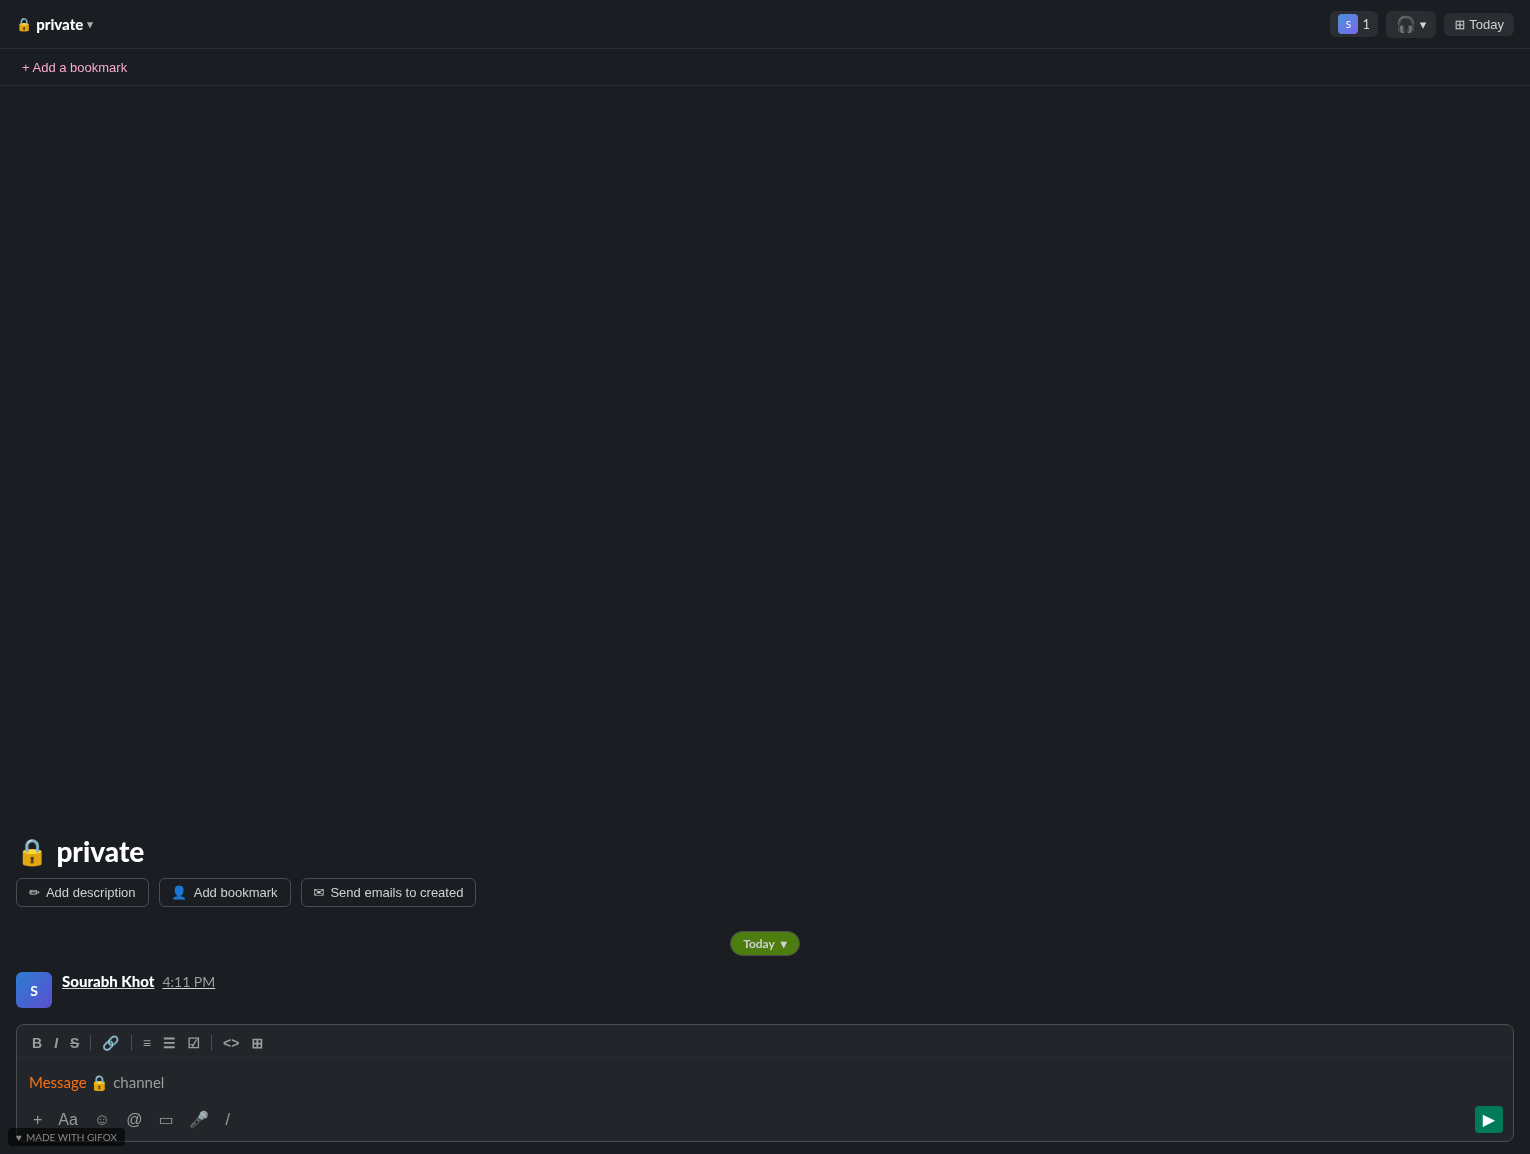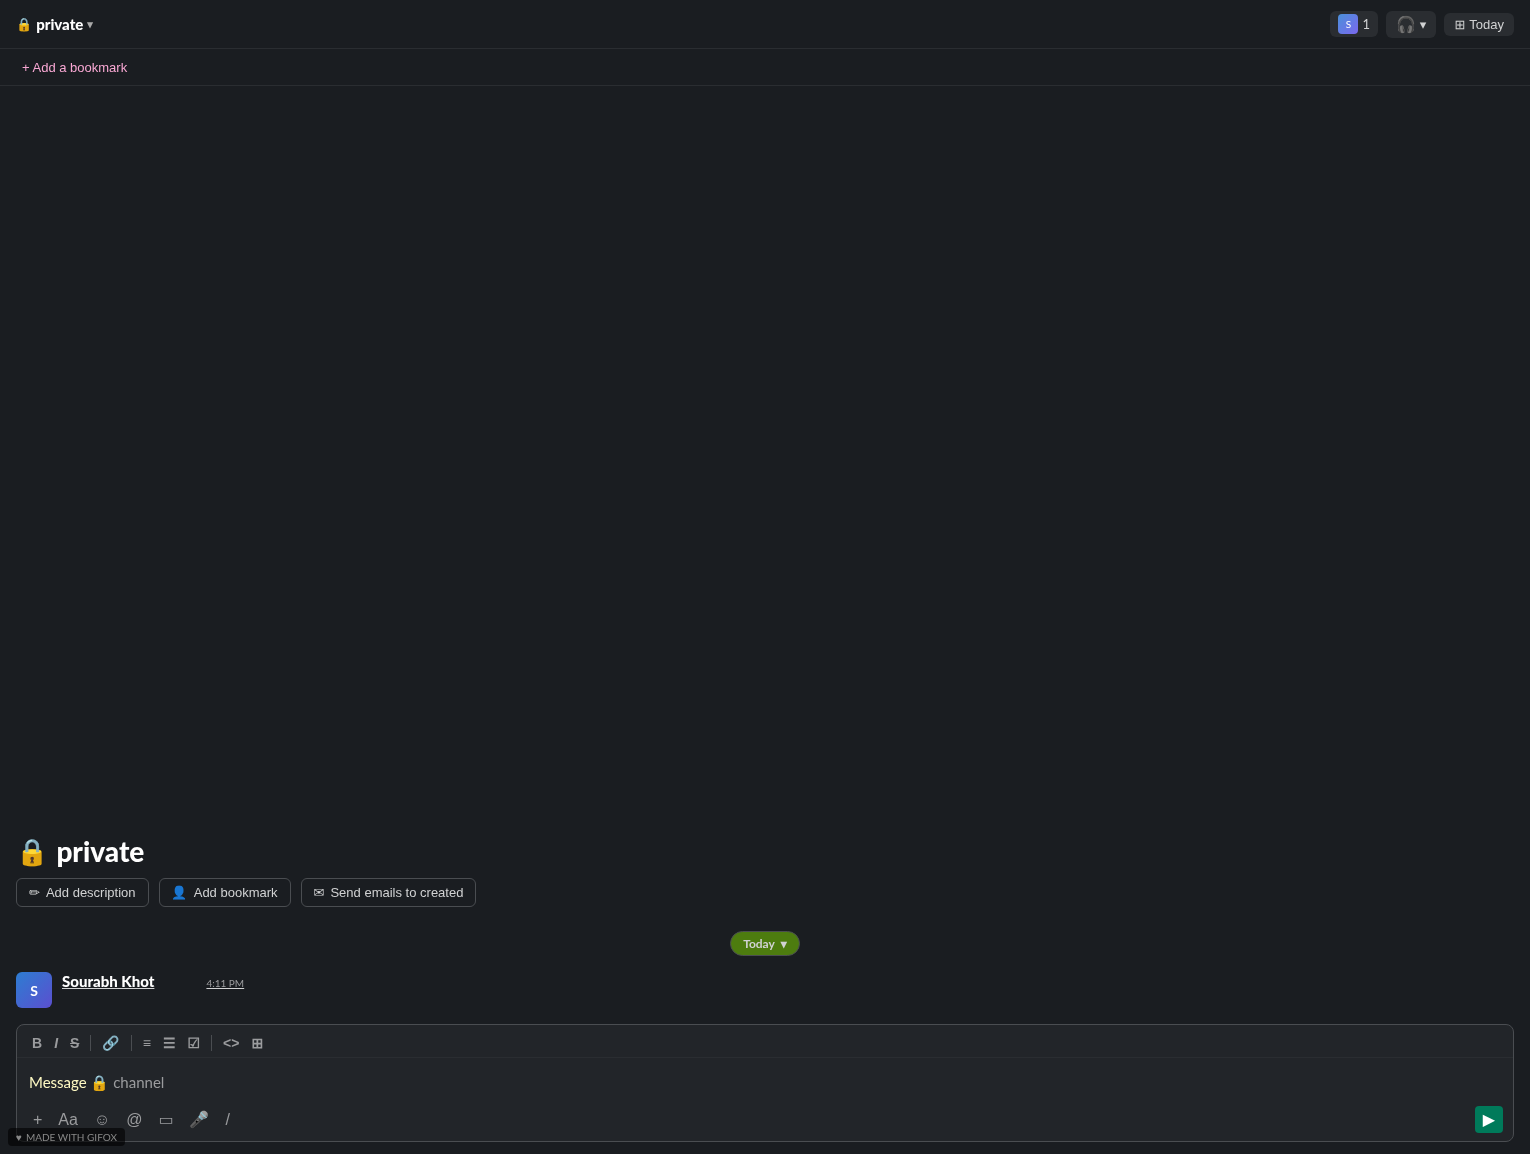--- a/index.html
+++ b/index.html
@@ -226,23 +226,22 @@
       align-items: baseline;
       gap: 8px;
       margin-bottom: 2px;
     }
     .message-author {
       font-weight: 900;
       font-size: 15px;
       color: #fff;
     }
     .message-time {
-      font-size: 10px;
+      font-size: 14px;
       color: #9b9c9e;
-      margin-left: 44px;
     }
     .message-text {
       font-size: 15px;
       color: #d1d2d3;
       line-height: 1.5;
     }
 
     
     .message-input-area {
       border: 1px solid #4a4d51;
@@ -279,21 +278,21 @@
       padding: 8px 12px 4px 12px;
       min-height: 44px;
       font-size: 15px;
       color: #9b9c9e;
       outline: none;
       display: flex;
       align-items: center;
       gap: 4px;
     }
     .input-placeholder {
-      color: #fef9c3;
+      color: #f97316;
     }
     .input-channel-ref {
       color: #9b9c9e;
     }
     .input-bottom {
       display: flex;
       align-items: center;
       justify-content: space-between;
       padding: 4px 10px 8px 10px;
     }

